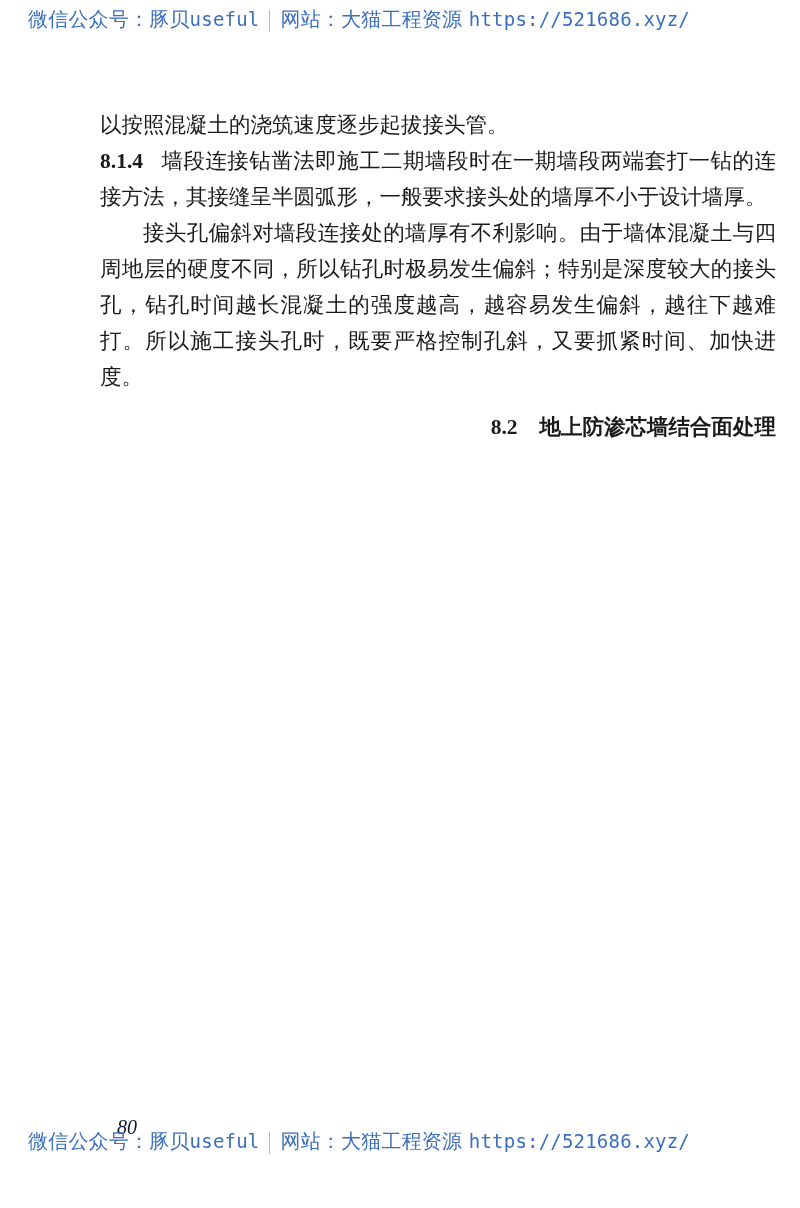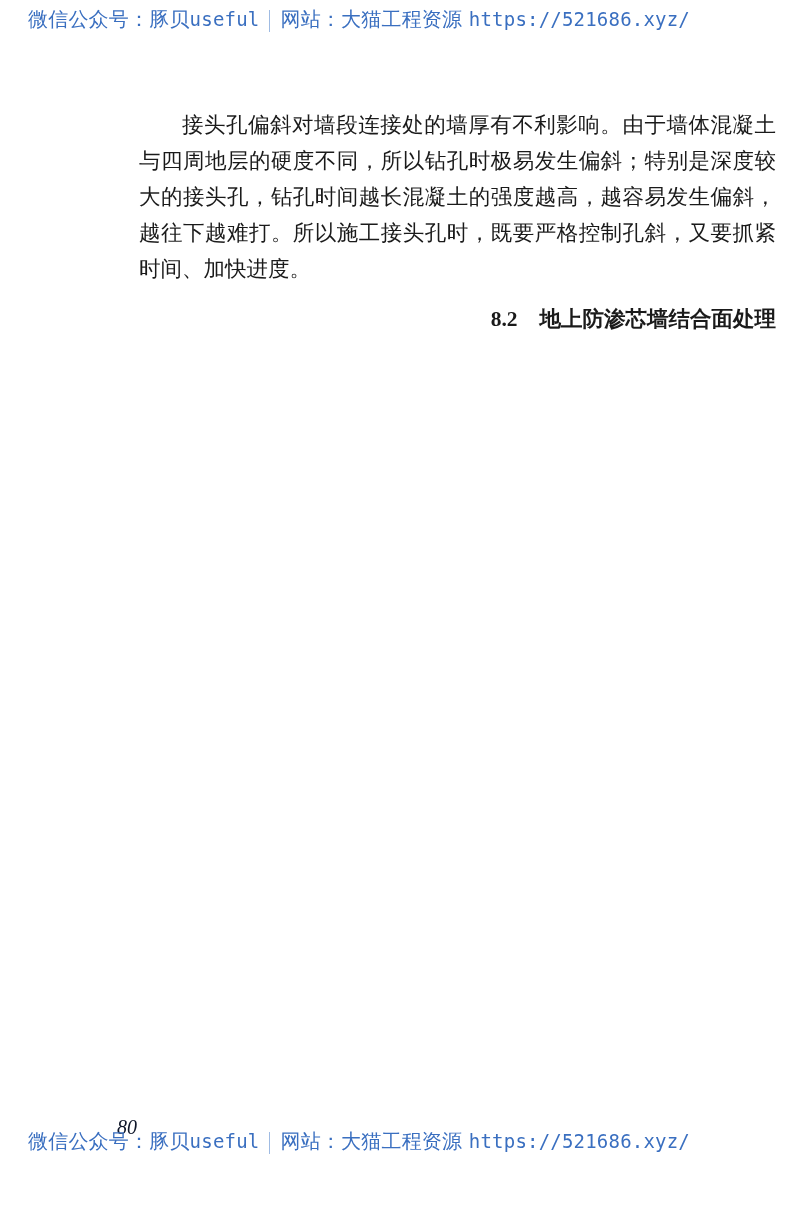--- a/index.html
+++ b/index.html
@@ -6,36 +6,38 @@
   body { width:800px; height:1208px; position:relative; overflow:hidden;
          font-family: "DejaVu Serif", "Liberation Serif", serif; color:#1a1a1a; }
   .watermark { position:absolute; left:28px; width:760px; height:30px;
                font-size:20px; color:#3a6fc0; white-space:nowrap; letter-spacing:0.2px; }
   .watermark .mono { font-family: "DejaVu Sans Mono", "Liberation Mono", monospace; font-size:19px; }
   .watermark .sep { display:inline-block; width:1px; height:22px; background:#9fbbe3; vertical-align:middle; margin:0 10px; }
   .wm-top { top:6px; }
   .wm-bottom { top:1128px; }
   .content { position:absolute; left:100px; top:107px; width:676px; font-size:21.5px; line-height:36px; }
   .p { margin:0; text-align:justify; text-align-last:left; }
-  .indent { text-indent:43px;margin-left:39px; }
+  .indent { text-indent:43px; }
   .num { font-weight:bold; font-family: "Liberation Serif", "DejaVu Serif", serif; margin-right:18px; }
   .heading { text-align:right; font-weight:bold; margin:14px 0 20px 0; font-size:21.5px; }
   .heading .hnum { font-family: "Liberation Serif", "DejaVu Serif", serif; margin-right:22px; }
   .page-num { position:absolute; left:117px; top:1116px; font-size:20px; font-style:italic;
               font-family: "Liberation Serif", "DejaVu Serif", serif; color:#0f172a; }
 </style>
 </head>
 <body>
 
 <div class="watermark wm-top">
   <span>微信公众号：豚贝</span><span class="mono">useful</span><span class="sep"></span><span>网站：大猫工程资源</span> <span class="mono">https://521686.xyz/</span>
 </div>
 
 <div class="content">
+  <p class="p">以按照混凝土的浇筑速度逐步起拔接头管。</p>
 
+  <p class="p"><span class="num">8.1.4</span><span>墙段连接钻凿法即施工二期墙段时在一期墙段两端套打一钻的连接方法，其接缝呈半圆弧形，一般要求接头处的墙厚不小于设计墙厚。</span></p>
 
   <p class="p indent">接头孔偏斜对墙段连接处的墙厚有不利影响。由于墙体混凝土与四周地层的硬度不同，所以钻孔时极易发生偏斜；特别是深度较大的接头孔，钻孔时间越长混凝土的强度越高，越容易发生偏斜，越往下越难打。所以施工接头孔时，既要严格控制孔斜，又要抓紧时间、加快进度。</p>
 
 
   <div class="heading"><span class="hnum">8.2</span><span>地上防渗芯墙结合面处理</span></div>
 
 
 </div>
 
 <div class="page-num">80</div>

